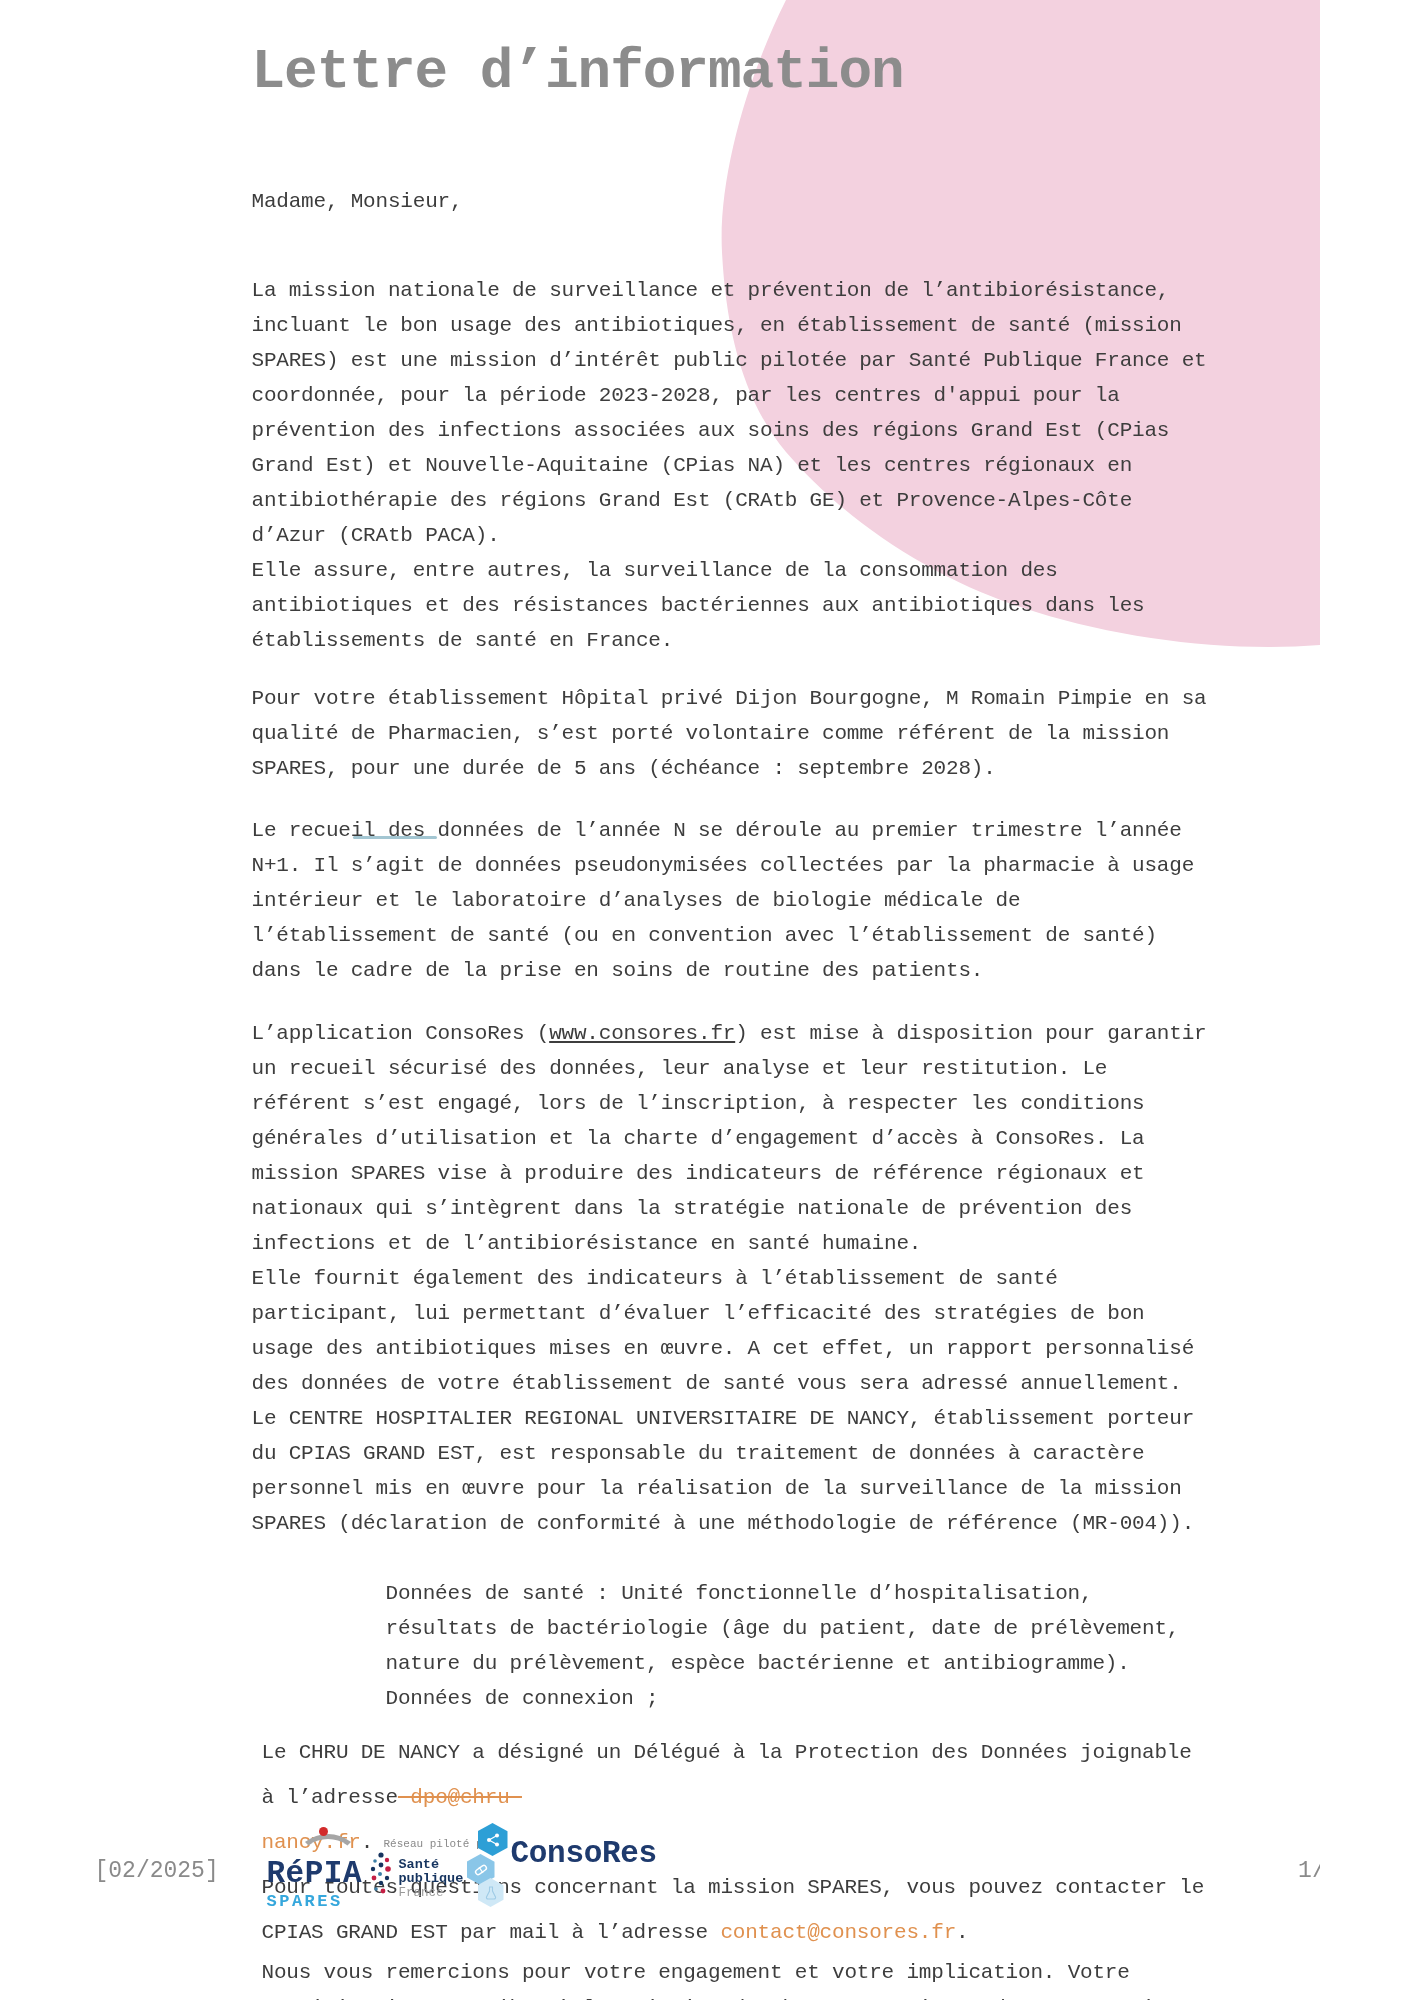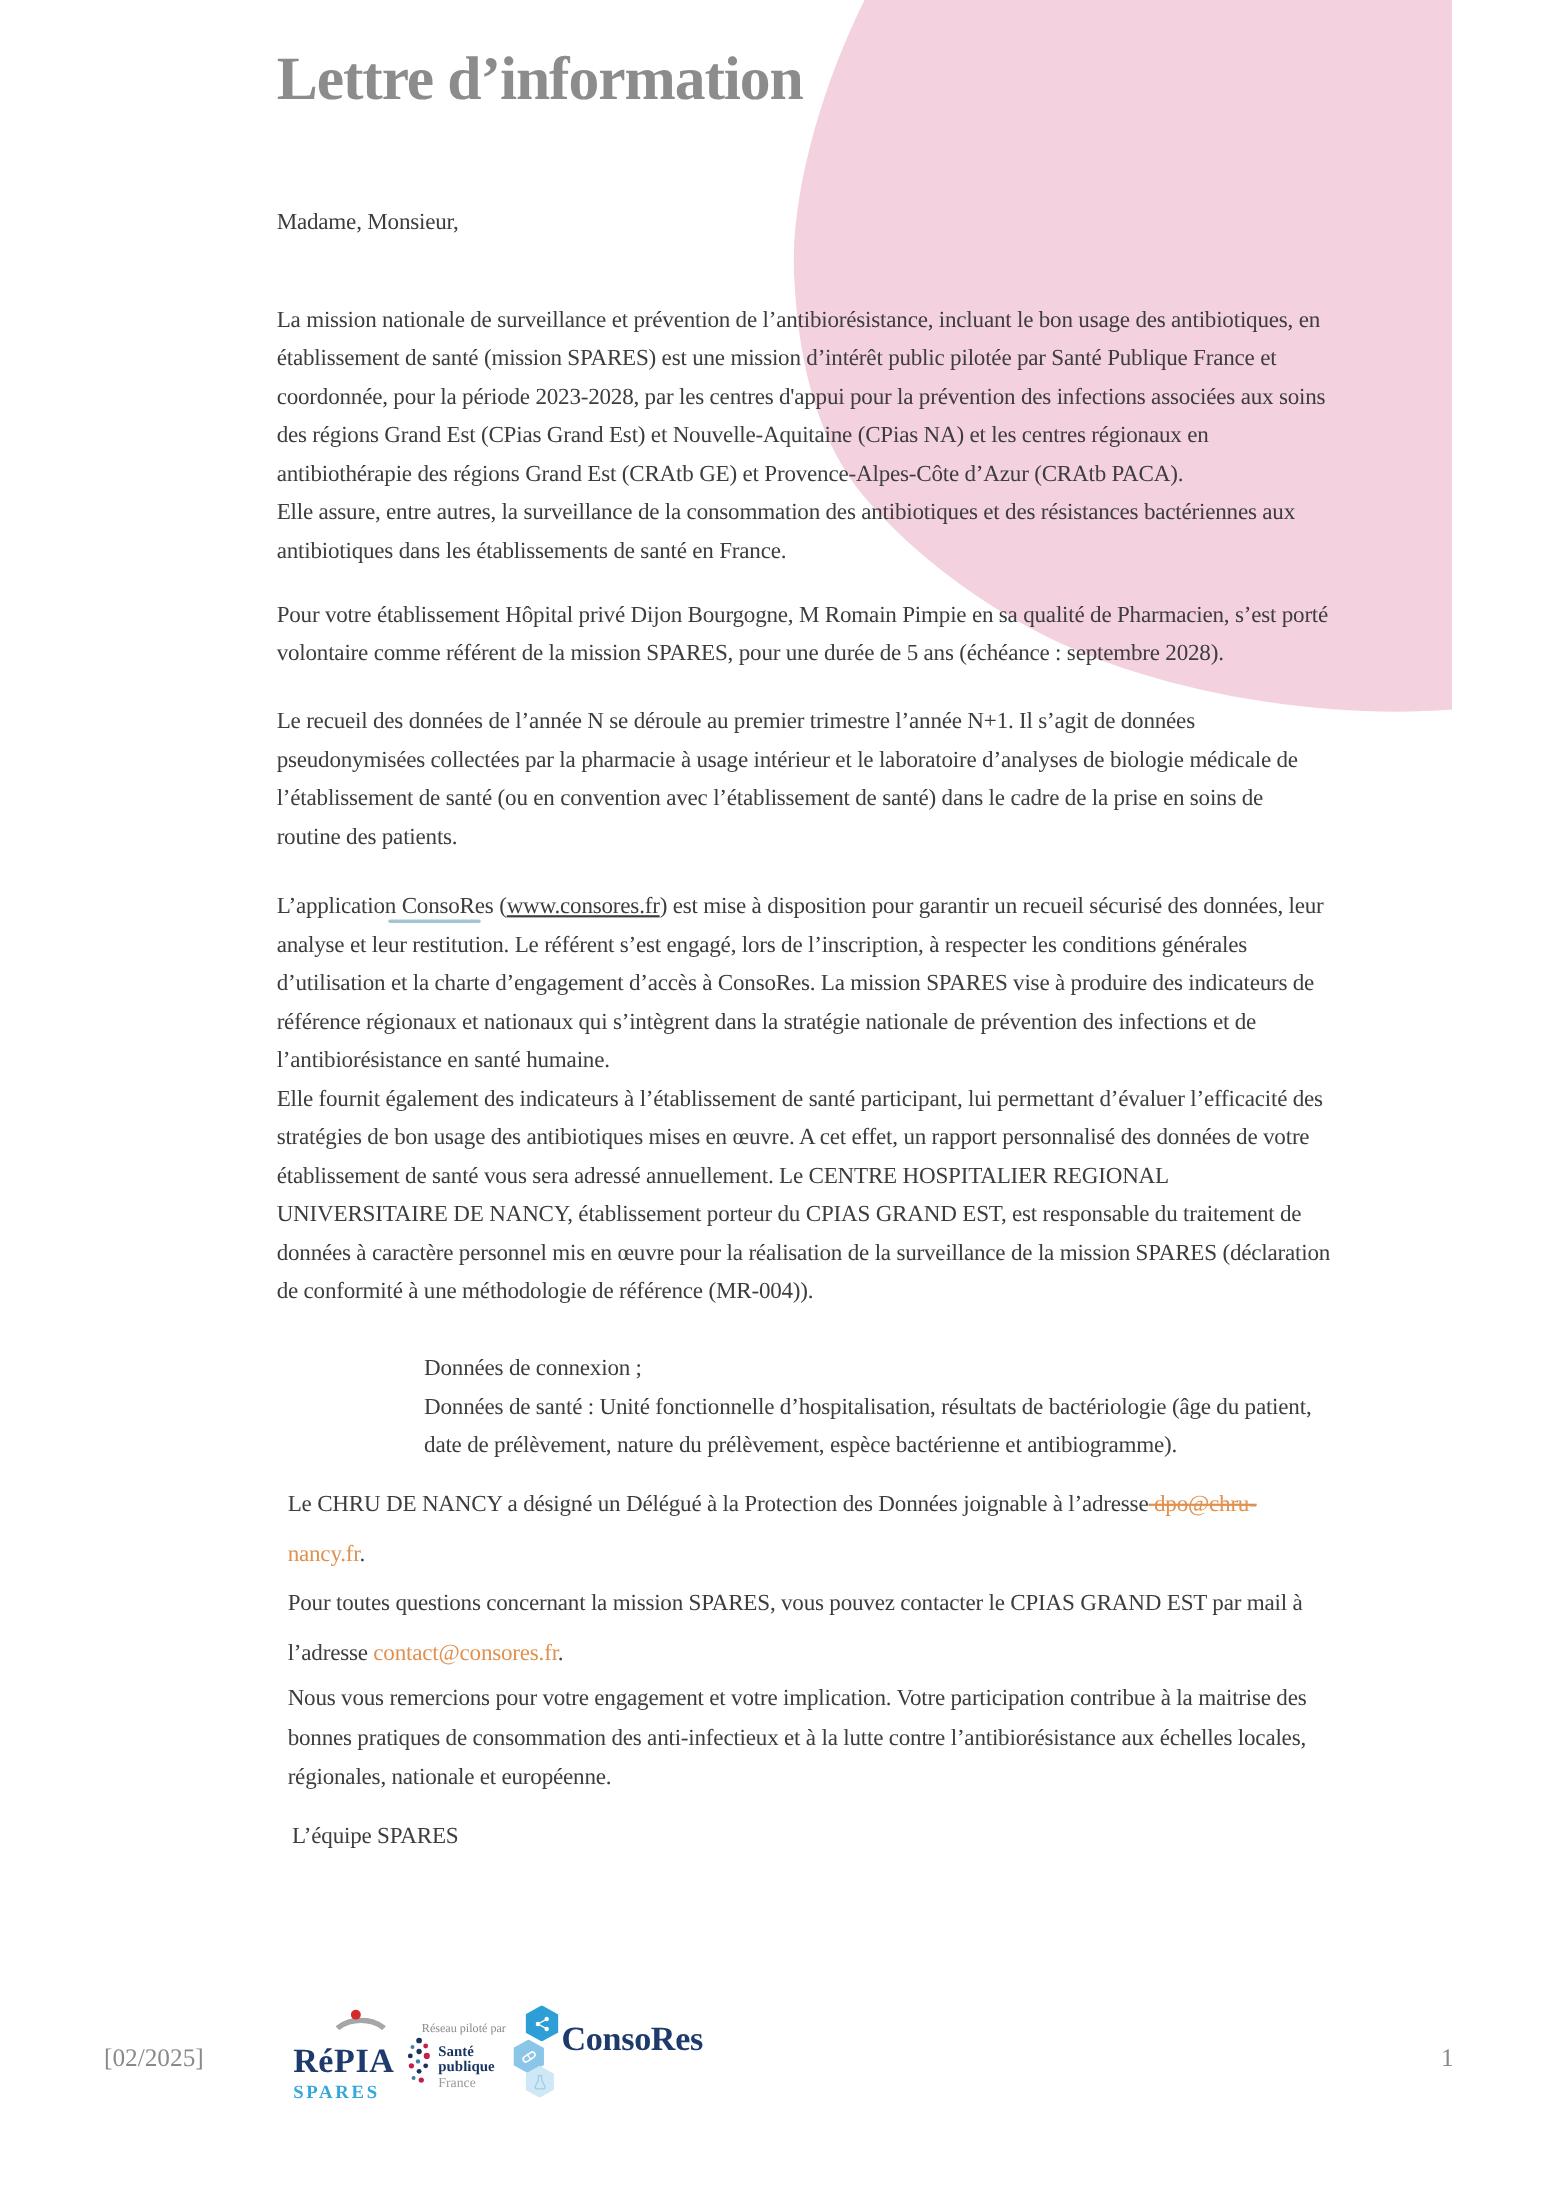--- a/index.html
+++ b/index.html
@@ -1,19 +1,19 @@
 <!DOCTYPE html>
 <html><head>
 <meta charset="utf-8">
 <style>
   html,body { margin:0; padding:0; background:#ffffff; }
   .page {
     position:relative; width:1225px; height:2000px; margin:0 auto;
     background:#ffffff; overflow:hidden;
-    font-family:Liberation Serif, serif; color:#3d3d3d;
+    font-family:Liberation Mono, monospace; color:#3d3d3d;
   }
   .blob-svg { position:absolute; top:0; right:0; z-index:0; pointer-events:none; }
   .content { position:relative; z-index:1; padding:40px 110px 0 157px; }
   .title {
     font-size:56px; line-height:64px; font-weight:700; color:#8c8c8c;
     letter-spacing:-1px; margin:0;
   }
   .doc p { font-size:21px; line-height:35px; margin:0; letter-spacing:-0.2px; }
   .salutation { margin-top:80px !important; }
   .p-mission-1 { margin-top:54px !important; }
@@ -88,22 +88,22 @@
     <p class="p-etab">Pour votre établissement Hôpital privé Dijon Bourgogne, M Romain Pimpie en sa qualité de Pharmacien, s’est porté volontaire comme référent de la mission SPARES, pour une durée de 5 ans (échéance : septembre 2028).</p>
 
     <p class="p-recueil">Le recueil des données de l’année N se déroule au premier trimestre l’année N+1. Il s’agit de données pseudonymisées collectées par la pharmacie à usage intérieur et le laboratoire d’analyses de biologie médicale de l’établissement de santé (ou en convention avec l’établissement de santé) dans le cadre de la prise en soins de routine des patients.</p>
 
     <p class="p-consores"><span>L’application ConsoRes (</span><span class="underlined">www.consores.fr</span><span>) est mise à disposition pour garantir un recueil sécurisé des données, leur analyse et leur restitution. Le référent s’est engagé, lors de l’inscription, à respecter les conditions générales d’utilisation et la charte d’engagement d’accès à ConsoRes. La mission SPARES vise à produire des indicateurs de référence régionaux et nationaux qui s’intègrent  dans la stratégie nationale de prévention des infections et de l’antibiorésistance en santé humaine.</span></p>
 
     <p>Elle fournit également des indicateurs à l’établissement de santé participant, lui permettant d’évaluer l’efficacité des stratégies de bon usage des antibiotiques mises en œuvre. A cet effet, un rapport personnalisé des données de votre établissement de santé vous sera adressé annuellement. Le CENTRE HOSPITALIER REGIONAL UNIVERSITAIRE DE NANCY, établissement porteur du CPIAS GRAND EST, est responsable du traitement de données à caractère personnel mis en œuvre pour la réalisation de la surveillance de la mission SPARES (déclaration de conformité à une méthodologie de référence (MR-004)).</p>
 
 
     <div class="data-list">
+      <div>Données de santé : Unité fonctionnelle d’hospitalisation, résultats de bactériologie (âge du patient, date de prélèvement, nature du prélèvement, espèce bactérienne et antibiogramme).</div>
       <div>Données de connexion ;</div>
-      <div>Données de santé : Unité fonctionnelle d’hospitalisation, résultats de bactériologie (âge du patient, date de prélèvement, nature du prélèvement, espèce bactérienne et antibiogramme).</div>
     </div>
 
     <p class="p-dpo"><span>Le CHRU DE NANCY a désigné un Délégué à la Protection des Données joignable à l’adresse</span><span class="orange strike"> dpo@chru-</span><br><span class="orange">nancy.fr</span><span>.</span></p>
 
     <p class="p-contact"><span>Pour toutes questions concernant la mission SPARES, vous pouvez contacter le CPIAS GRAND EST par mail à l’adresse </span><span class="orange">contact@consores.fr</span><span>.</span></p>
 
     <p class="p-merci">Nous vous remercions pour votre engagement et votre implication. Votre participation contribue à la maitrise des bonnes pratiques de consommation des anti-infectieux et à la lutte contre l’antibiorésistance aux échelles locales, régionales, nationale et européenne.</p>
 
     <p class="signature">L’équipe SPARES</p>
   </div>

